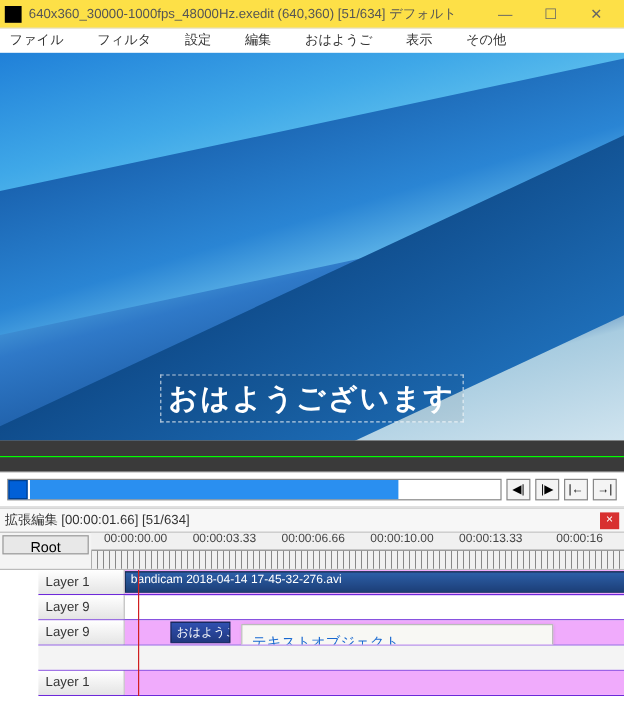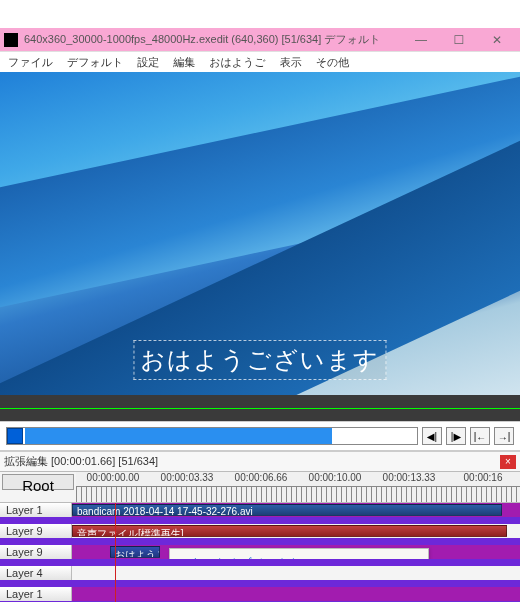--- a/index.html
+++ b/index.html
@@ -1,55 +1,55 @@
 <!DOCTYPE html>
 <html><head>
 <meta charset="utf-8">
 <style>
 * { margin: 0; padding: 0; box-sizing: border-box; font-family: "MS Gothic", "Meiryo", sans-serif; }
 body { background: #fff; width: 520px; height: 602px; overflow: hidden; font-size: 11px; }
 
-.titlebar { height: 24px; background: #f9a8d4; display: flex; align-items: center; padding: 0 4px; border-bottom: 1px solid #e0e0e0; margin-top: 28px; }
+.titlebar { height: 24px; background: #fde047; display: flex; align-items: center; padding: 0 4px; border-bottom: 1px solid #e0e0e0; }
 .titlebar .icon { width: 14px; height: 14px; background: #000; margin-right: 6px; }
 .titlebar .title { flex: 1; color: #555; font-size: 11px; white-space: nowrap; overflow: hidden; }
 .titlebar .winbtn { width: 38px; height: 24px; display: flex; align-items: center; justify-content: center; color: #666; font-size: 12px; cursor: pointer; }
 
-.menubar { height: 20px; background: #fff; display: flex; align-items: flex-end; padding: 2px 8px; gap: 14px; }
+.menubar { height: 20px; background: #fff; display: flex; align-items: flex-start; padding: 2px 8px; gap: 28px; }
 .menubar .item { color: #333; font-size: 11px; cursor: pointer; }
 
 .preview { height: 323px; background: linear-gradient(165deg, #2080d8 0%, #3fa8e8 22%, #66c6ef 38%, #2f79c8 55%, #1f5fa8 70%, #a8cce0 80%, #d0e4ef 100%); position: relative; overflow: hidden; }
 .preview::before { content:""; position:absolute; left:-30px; right:-30px; top:60px; height:120px; background:linear-gradient(175deg,#1a63b0 0%,#2a85d4 60%,#6fc4ef 100%); transform: skewY(-12deg); }
 .preview::after { content:""; position:absolute; left:-30px; right:-30px; top:190px; height:150px; background:linear-gradient(175deg,#0f4b8a,#1e6eb8); transform: skewY(-25deg); }
-.overlay-text { position: absolute; left: 50%; transform: translateX(-50%); bottom: 15px; color: #fff; font-size: 24px; font-weight: normal; letter-spacing: 2px; border: 1px dashed rgba(255,255,255,0.7); padding: 3px 6px; z-index: 5; background: rgba(0,0,0,0.05); }
+.overlay-text { position: absolute; left: 50%; transform: translateX(-50%); bottom: 15px; color: #fff; font-size: 24px; font-weight: bold; letter-spacing: 2px; border: 1px dashed rgba(255,255,255,0.7); padding: 3px 6px; z-index: 5; background: rgba(0,0,0,0.05); }
 
 .gutter { height: 26px; background: #3a3a3a; position: relative; }
 .gutter::after { content:""; position:absolute; left:0; right:0; top:50%; height:1px; background:#0f0; }
 
 .seekbar-row { height: 30px; background: #fff; display: flex; align-items: center; padding: 6px; gap: 4px; border-top:1px solid #ccc; border-bottom:1px solid #ccc; }
 .seekbar { flex: 1; height: 18px; border: 1px solid #888; background: #fff; position: relative; }
 .seekbar .thumb { position:absolute; left:0; top:0; width:16px; height:100%; background:#0060d8; border:1px solid #004090; }
 .seekbar .fill { position:absolute; left:18px; right:85px; top:0; height:100%; background:#2a8ff0; }
 .navbtn { width: 20px; height: 18px; border: 1px solid #888; background: #f4f4f4; display: flex; align-items: center; justify-content: center; cursor: pointer; font-size:10px; }
 
 .timeline-header { height: 20px; display: flex; align-items: center; padding: 0 4px; background: #f7f7f7; border-top:1px solid #ccc; }
 .timeline-header .info { flex: 1; font-size: 11px; color: #333; }
 .timeline-header .closebtn { width: 16px; height: 14px; background: #d83030; color: #fff; font-size: 10px; display: flex; align-items: center; justify-content: center; cursor: pointer; }
 
 .ruler-row { height: 32px; display: flex; border-top:1px solid #bbb; border-bottom:1px solid #bbb; background:#f4f4f4; }
-.rootcell { width: 72px; display: flex; align-items: flex-start; justify-content: center; border-right: 1px solid #bbb; font-size: 15px; padding-top:2px; background:#e8e8e8; border:1px solid #999; margin:2px; height:16px; }
+.rootcell { width: 72px; display: flex; align-items: flex-start; justify-content: center; border-right: 1px solid #bbb; font-size: 12px; padding-top:2px; background:#e8e8e8; border:1px solid #999; margin:2px; height:16px; }
 .ruler { flex: 1; position: relative; background:#f0f0f0; overflow:hidden; }
 .ruler .ticks { position:absolute; top:14px; left:0; right:0; height:18px;
   background: repeating-linear-gradient(to right,#888 0,#888 1px,transparent 1px,transparent 5px);
   border-top:1px solid #888; }
 .ruler .ticktimes { position:absolute; top:0; left:0; right:0; height:14px; display:flex; font-size:10px; color:#444; }
 .ruler .ticktimes span { width: 90px; text-align:center; overflow:hidden; white-space:nowrap; }
 
-.layer-row { height: 21px; display: flex; border-bottom: 7px solid #6d28d9; }
+.layer-row { height: 21px; display: flex; border-bottom: 1px solid #6d28d9; margin-left: 32px; }
 .layer-label { width: 72px; font-size: 11px; color: #333; display: flex; align-items: center; padding-left: 6px; background: linear-gradient(#fff,#e4e4e4); border-right: 1px solid #bbb; cursor: pointer; }
-.layer-track { flex: 1; background: #a21caf; position: relative; overflow: hidden; }
+.layer-track { flex: 1; background: #f0abfc; position: relative; overflow: hidden; }
 .layer-row:nth-child(odd) .layer-track { background:#f4f4f4; }
 
 .clip { position: absolute; top: 1px; bottom: 1px; border: 1px solid rgba(0,0,0,0.4); font-size: 10px; color: #fff; padding: 1px 4px; overflow: hidden; white-space: nowrap; }
 .clip.video { left: 0; width: 430px; background: linear-gradient(#2d5fa8,#1c3f78); }
 .clip.audio { left: 0; width: 435px; background: linear-gradient(#c04040,#902020); }
 .clip.text  { left: 38px; width: 50px; background: linear-gradient(#3050b0,#203880); }
 
 .playhead { position: absolute; top: 0; bottom: 0; width: 1px; background: #d02020; left: 115px; z-index: 10; }
 .timeline-body { position: relative; }
 
@@ -62,21 +62,21 @@
 <div class="titlebar">
   <div class="icon"></div>
   <div class="title">640x360_30000-1000fps_48000Hz.exedit (640,360) [51/634] デフォルト</div>
   <div class="winbtn">—</div>
   <div class="winbtn">☐</div>
   <div class="winbtn">✕</div>
 </div>
 
 <div class="menubar">
   <span class="item">ファイル</span>
-  <span class="item">デフォルト</span>
+  <span class="item">フィルタ</span>
   <span class="item">設定</span>
   <span class="item">編集</span>
   <span class="item">おはようご</span>
   <span class="item">表示</span>
   <span class="item">その他</span>
 </div>
 
 <div class="preview">
   <div class="overlay-text">おはようございます</div>
 </div>
@@ -118,37 +118,33 @@
   <div class="playhead"></div>
 
   <div class="layer-row">
     <div class="layer-label">Layer 1</div>
     <div class="layer-track">
       <div class="clip video">bandicam 2018-04-14 17-45-32-276.avi</div>
     </div>
   </div>
   <div class="layer-row">
     <div class="layer-label">Layer 9</div>
-    <div class="layer-track">
-      <div class="clip audio">音声ファイル[標準再生]</div>
-    </div>
   </div>
   <div class="layer-row" style="position:relative">
     <div class="layer-label">Layer 9</div>
     <div class="layer-track" style="position:relative">
       <div class="clip text">おはようご</div>
       <div class="callout">
 
         <div class="callout-box" style="white-space:pre-line">テキストオブジェクト、
 またはその付近に赤色の線を
 移動する</div>
       </div>
     </div>
   </div>
   <div class="layer-row">
-    <div class="layer-label">Layer 4</div>
     <div class="layer-track"></div>
   </div>
   <div class="layer-row">
     <div class="layer-label">Layer 1</div>
     <div class="layer-track"></div>
   </div>
 </div>
 
 </body></html>

